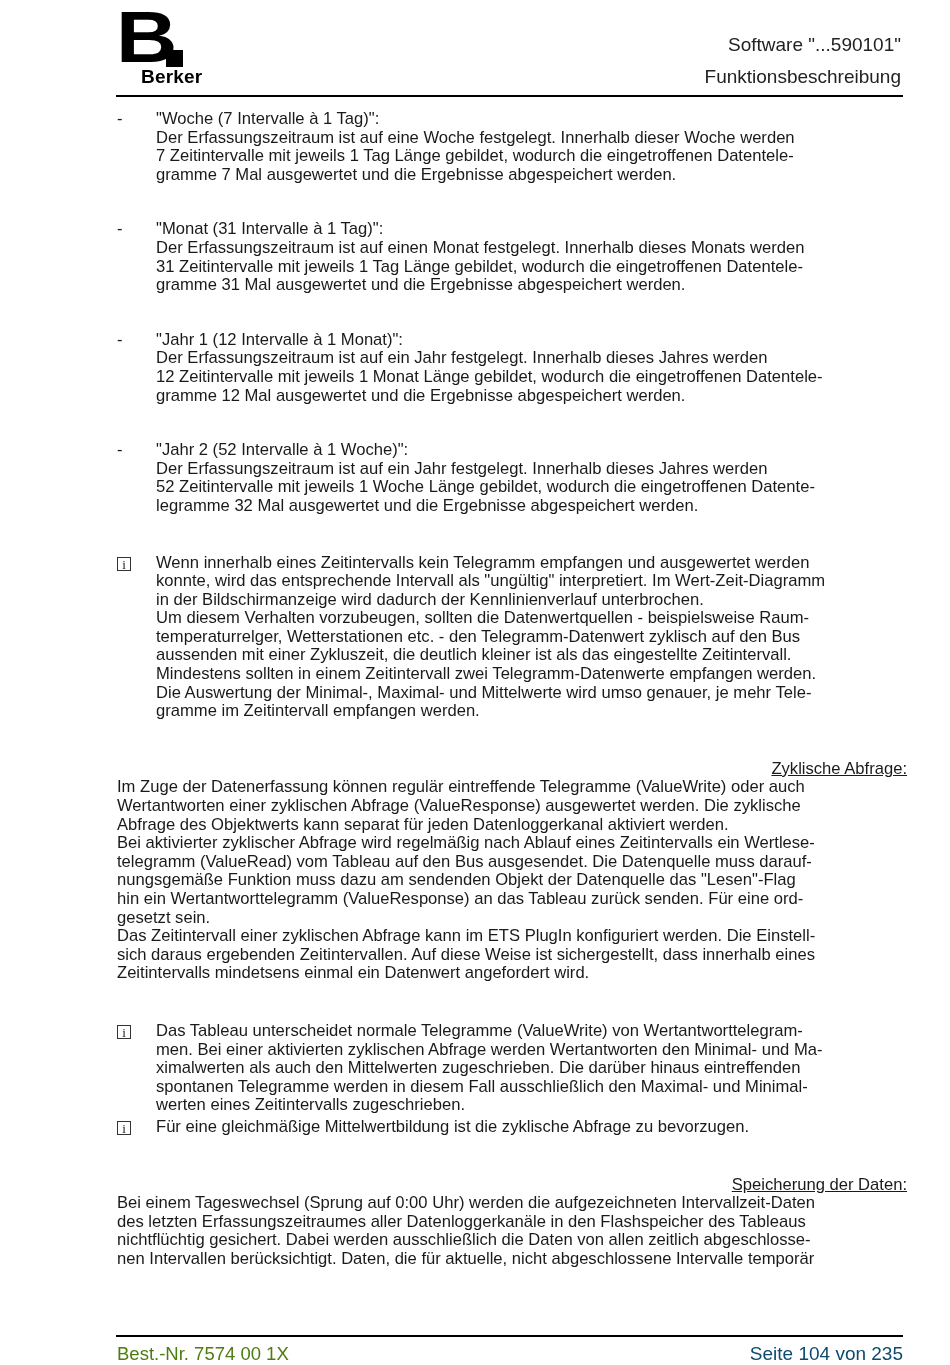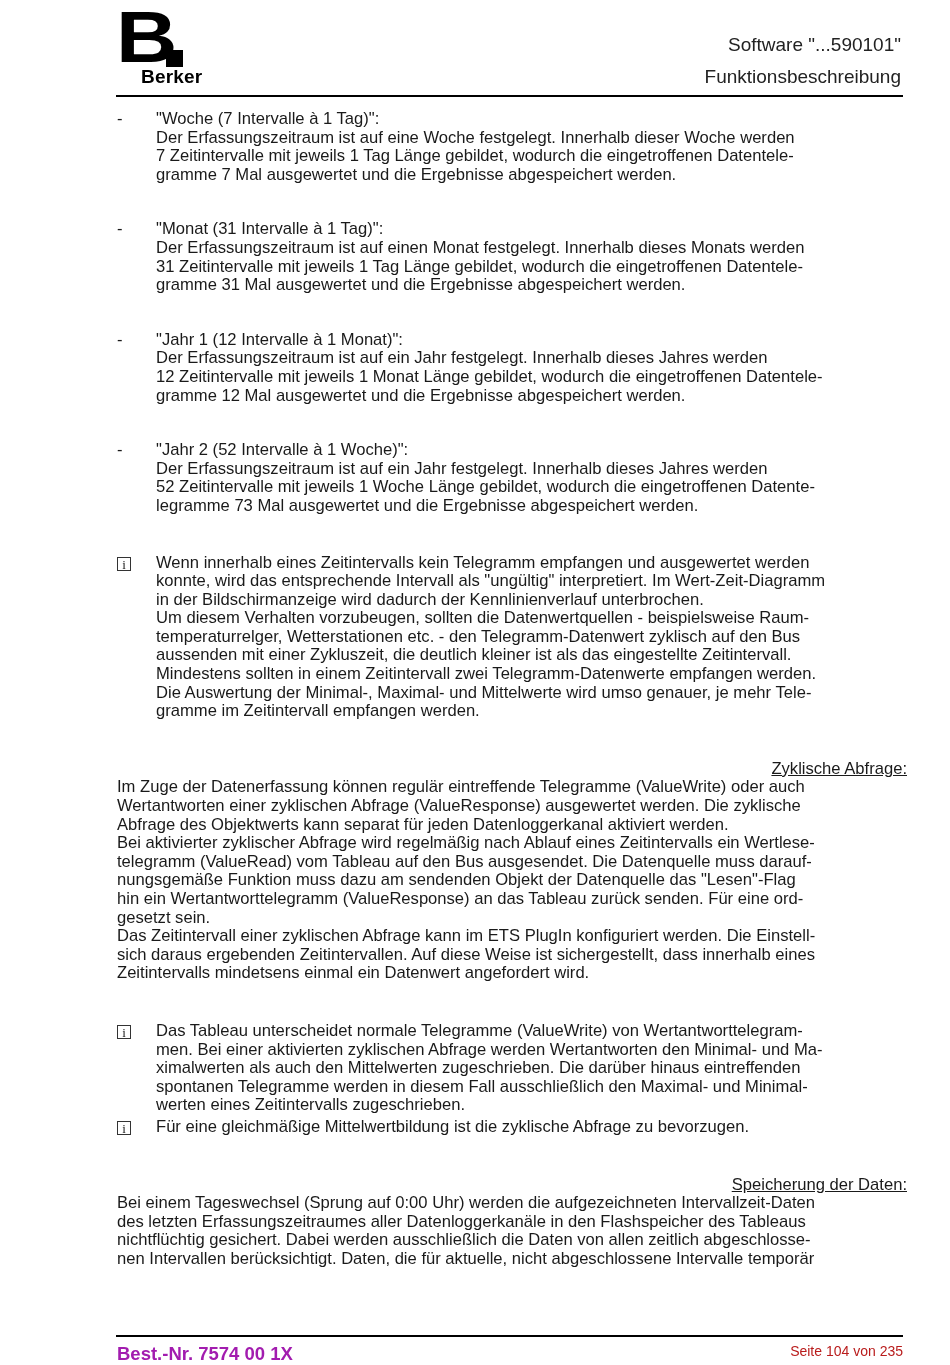--- a/index.html
+++ b/index.html
@@ -45,25 +45,25 @@
     position: absolute; left: 0; top: 3px;
     width: 14px; height: 14px; border: 1.3px solid #333;
     font-family: "Liberation Serif", serif; font-size: 13px; line-height: 14px;
     text-align: center; color: #222; box-sizing: border-box;
   }
   .section-title { text-decoration: underline; text-align: right; }
 
   .rule-bottom { position: absolute; left: 116px; top: 1335px; width: 787px; height: 2px; background: #000; }
   .footer-left {
     position: absolute; left: 117px; top: 1343px;
-    font-weight: bold; font-size: 18.5px; color: #a21caf;
+    font-weight: normal; font-size: 18.5px; color: #4d7c0f;
   }
   .footer-right {
     position: absolute; right: 47px; top: 1343px;
-    font-size: 14px; color: #b91c1c;
+    font-size: 19px; color: #0c4a6e;
   }
 </style>
 </head>
 <body>
 
 <div class="header">
   <div class="logo-b">B</div>
   <div class="logo-dot"></div>
   <div class="logo-word">Berker</div>
   <div class="hdr-right hdr-sw">Software "...590101"</div>
@@ -98,21 +98,21 @@
     <p>12 Zeitintervalle mit jeweils 1 Monat Länge gebildet, wodurch die eingetroffenen Datentele-</p>
     <p>gramme 12 Mal ausgewertet und die Ergebnisse abgespeichert werden.</p>
   </div>
   <div class="gap-item"></div>
 
   <div class="item">
     <span class="dash">-</span>
     <p>"Jahr 2 (52 Intervalle à 1 Woche)":</p>
     <p>Der Erfassungszeitraum ist auf ein Jahr festgelegt. Innerhalb dieses Jahres werden</p>
     <p>52 Zeitintervalle mit jeweils 1 Woche Länge gebildet, wodurch die eingetroffenen Datente-</p>
-    <p>legramme 73 Mal ausgewertet und die Ergebnisse abgespeichert werden.</p>
+    <p>legramme 32 Mal ausgewertet und die Ergebnisse abgespeichert werden.</p>
   </div>
   <div class="gap-info"></div>
 
   <div class="item">
     <span class="info-icon">i</span>
     <p>Wenn innerhalb eines Zeitintervalls kein Telegramm empfangen und ausgewertet werden</p>
     <p>konnte, wird das entsprechende Intervall als "ungültig" interpretiert. Im Wert-Zeit-Diagramm</p>
     <p>in der Bildschirmanzeige wird dadurch der Kennlinienverlauf unterbrochen.</p>
     <p>Um diesem Verhalten vorzubeugen, sollten die Datenwertquellen - beispielsweise Raum-</p>
     <p>temperaturrelger, Wetterstationen etc. - den Telegramm-Datenwert zyklisch auf den Bus</p>

